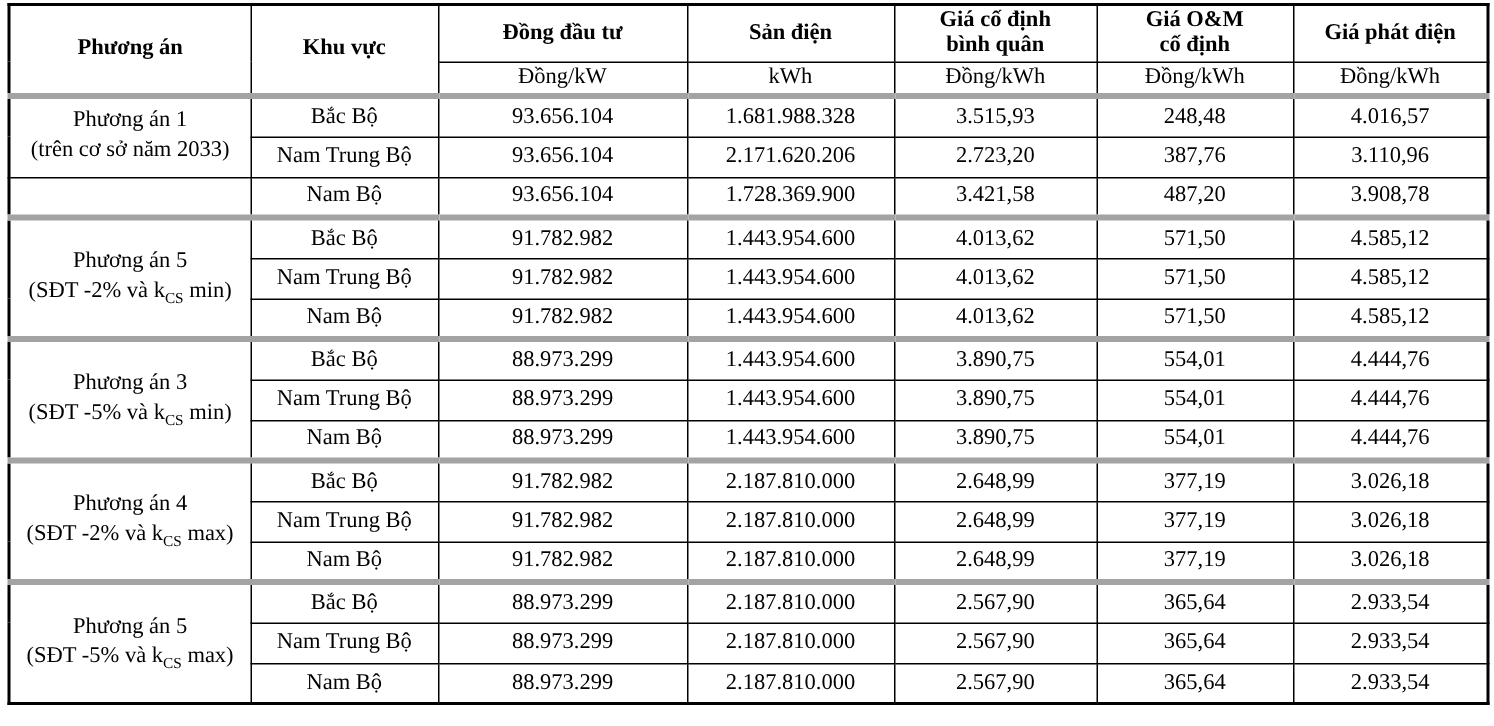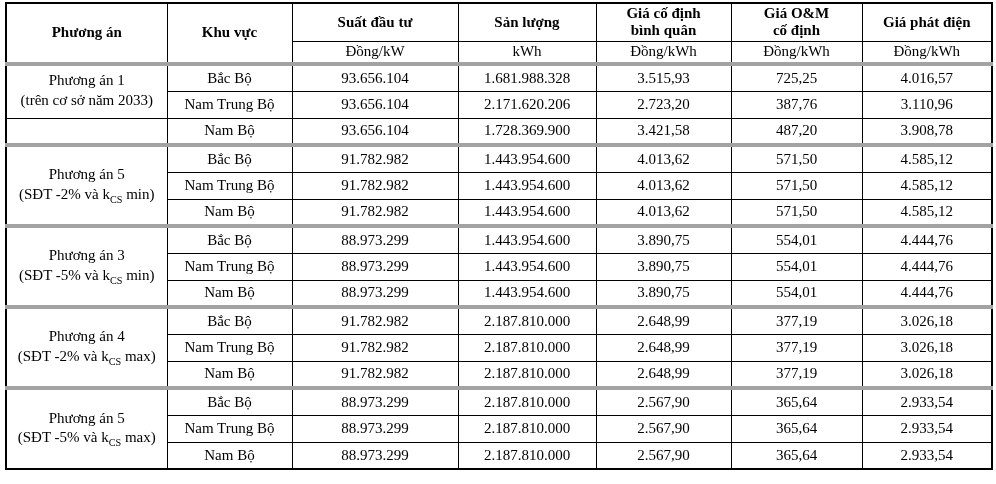--- a/index.html
+++ b/index.html
@@ -52,22 +52,22 @@
       <col style="width:138px">
         <col style="width:135px">
         <col style="width:131px">
         <col style="width:130px">
     </colgroup>
     <tbody>
 
       <tr class="hdr-row1">
         <th class="hdr" rowspan="2">Phương án</th>
         <th class="hdr" rowspan="2">Khu vực</th>
-        <th class="hdr">Suất đầu tư</th>
-        <th class="hdr">Sản lượng</th>
+        <th class="hdr">Đồng đầu tư</th>
+        <th class="hdr">Sản điện</th>
         <th class="hdr">Giá cố định
 bình quân</th>
         <th class="hdr">Giá O&amp;M
 cố định</th>
         <th class="hdr">Giá phát điện</th>
       </tr>
       <tr class="hdr-row2">
         <td>Đồng/kW</td>
         <td>kWh</td>
         <td>Đồng/kWh</td>
@@ -77,21 +77,21 @@
 
       <tr class="data gstart">
         <td class="glabel" rowspan="2">
           <div>Phương án 1</div>
           <div><span>(trên cơ sở năm 2033)</span><sub></sub><span></span></div>
         </td>
         <td>Bắc Bộ</td>
         <td>93.656.104</td>
         <td>1.681.988.328</td>
         <td>3.515,93</td>
-        <td>725,25</td>
+        <td>248,48</td>
         <td>4.016,57</td>
       </tr>
       <tr class="data">
         <td>Nam Trung Bộ</td>
         <td>93.656.104</td>
         <td>2.171.620.206</td>
         <td>2.723,20</td>
         <td>387,76</td>
         <td>3.110,96</td>
       </tr>

